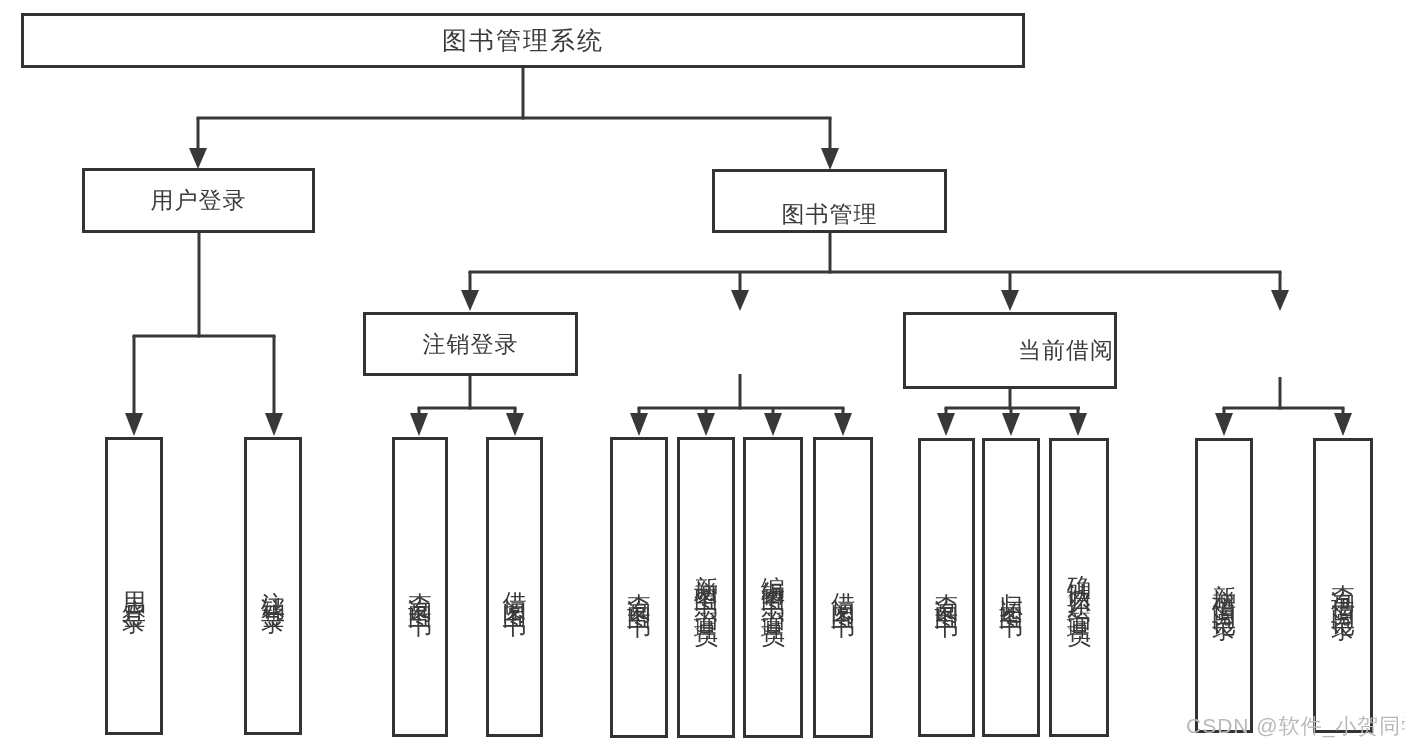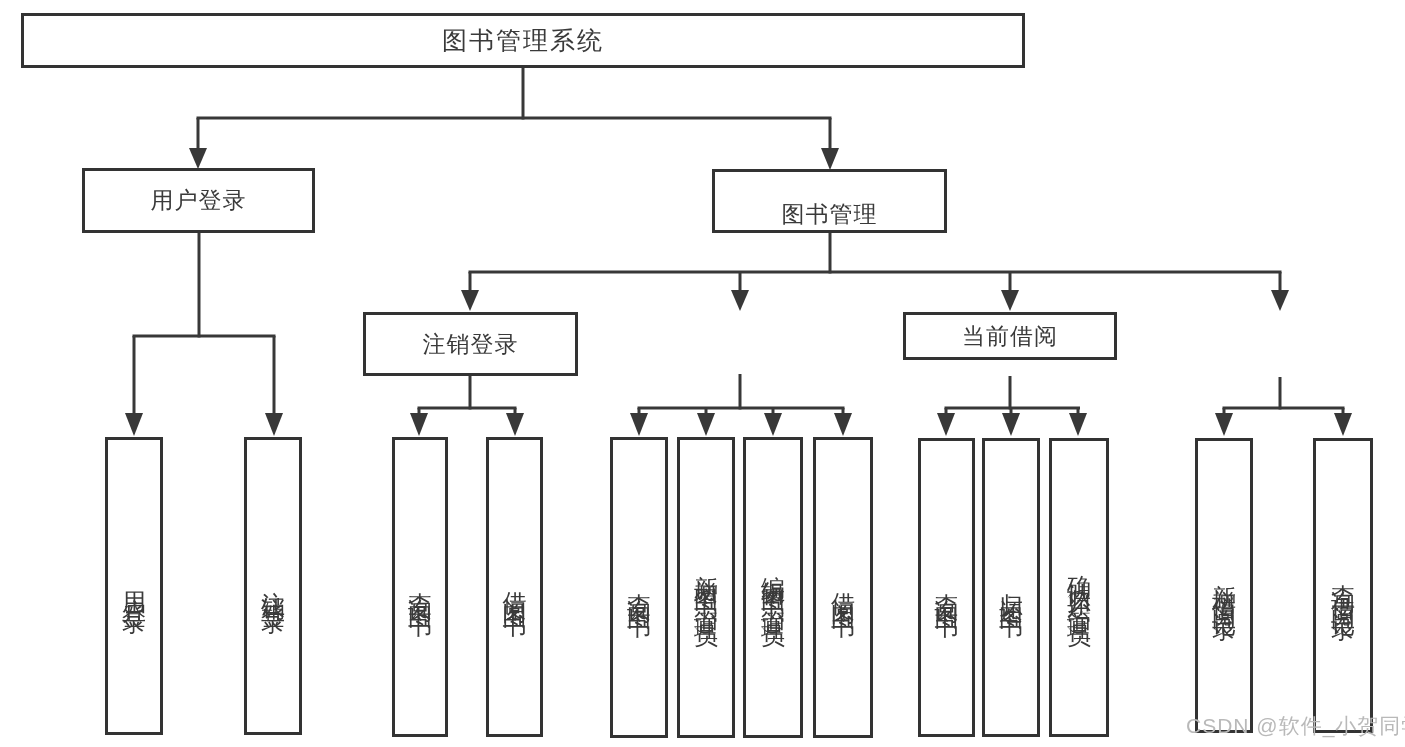--- a/index.html
+++ b/index.html
@@ -153,21 +153,21 @@
   <div class="node h-node" style="left:82px; top:168px; width:233px; height:65px;">
     <span>用户登录</span>
   </div>
   <div class="node h-node" style="left:712px; top:169px; width:235px; height:64px;align-items:flex-end;">
     <span>图书管理</span>
   </div>
 
   <div class="node h-node" style="left:363px; top:312px; width:215px; height:64px;">
     <span>注销登录</span>
   </div>
-  <div class="node h-node" style="left:903px; top:312px; width:214px; height:48px;">
+  <div class="node h-node" style="left:903px; top:312px; width:214px; height:77px;justify-content:flex-end;">
     <span>当前借阅</span>
   </div>
 
   <div class="node v-node" style="left:105px; top:437px; width:58px; height:298px;">
     <span class="vtext">用户登录</span>
   </div>
   <div class="node v-node" style="left:244px; top:437px; width:58px; height:298px;">
     <span class="vtext">注销登录</span>
   </div>
 

